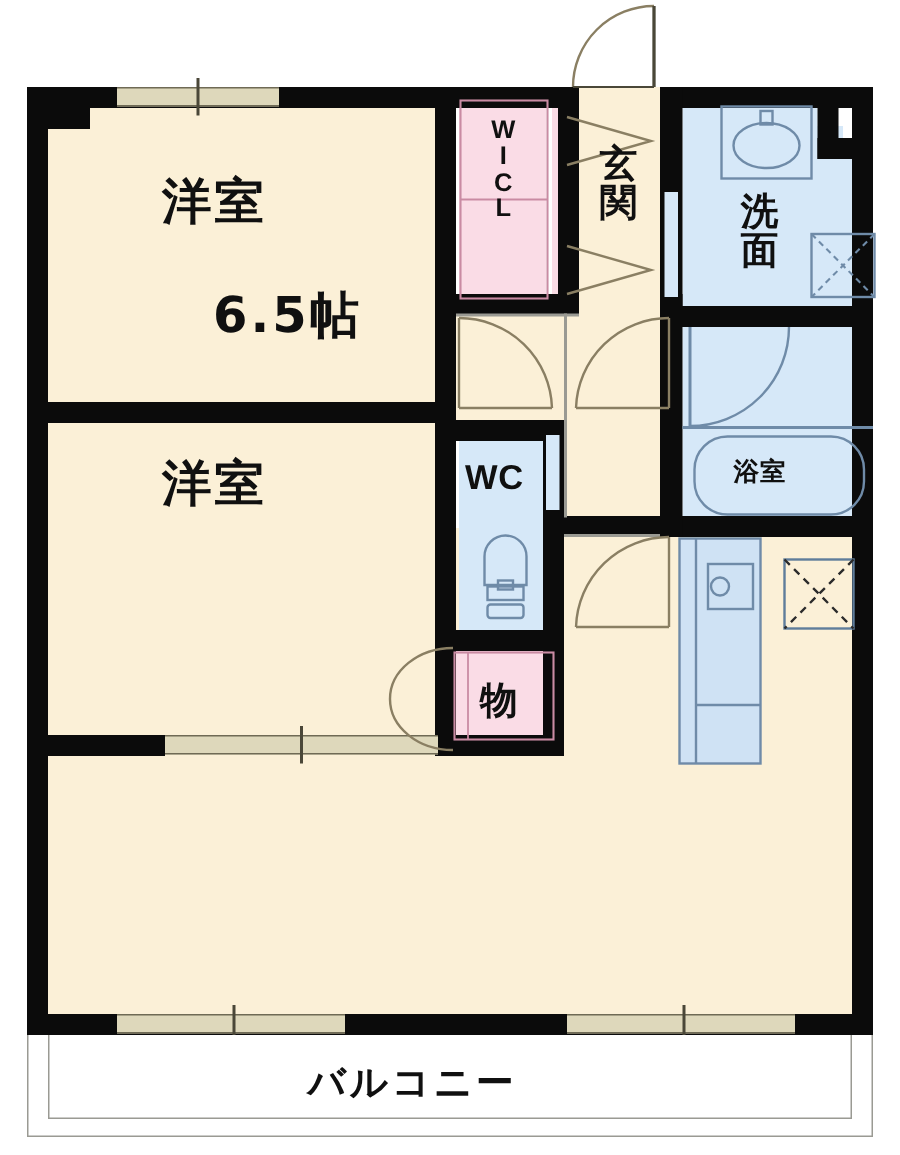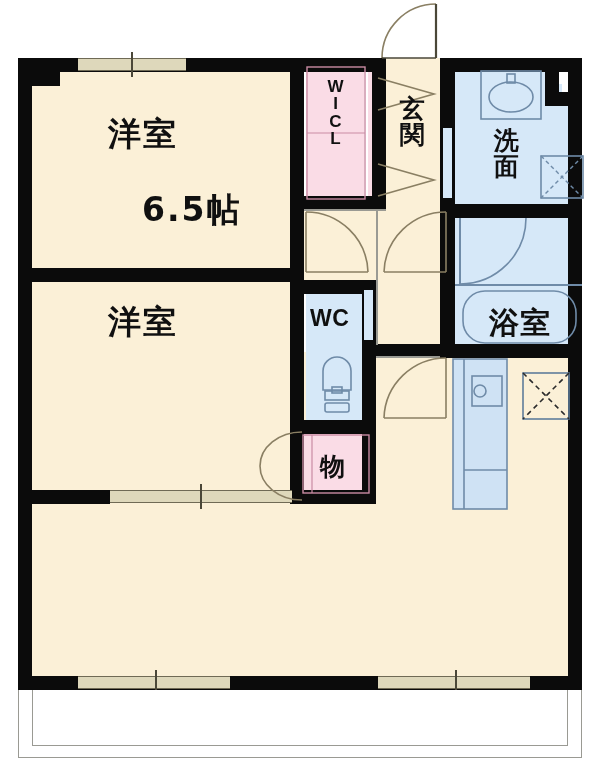--- a/index.html
+++ b/index.html
@@ -25,21 +25,21 @@
   .jp{font-family:"DejaVu Sans","Liberation Sans",sans-serif;}
   .t-room{font-size:33px;}
   .t-area{font-size:33px;}
   .t-ldk{font-size:34px;letter-spacing:0.22em;}
   .t-ldkarea{font-size:33px;letter-spacing:0.04em;}
   .t-wic{font-size:17px;line-height:1.02;text-align:center;font-weight:700;}
   .t-wc{font-size:23px;letter-spacing:0.02em;}
   .t-bal{font-size:25px;letter-spacing:0.1em;}
   .t-gen{font-size:25px;line-height:1.05;text-align:center;}
   .t-sen{font-size:25px;line-height:1.05;text-align:center;}
-  .t-yok{font-size:30px;letter-spacing:0.04em;}
+  .t-yok{font-size:17px;letter-spacing:0.04em;}
   .t-mono{font-size:25px;}
   svg{position:absolute;overflow:visible;}
   .arc{fill:none;stroke:#8a7f63;stroke-width:1.6;}
   .fixln{fill:none;stroke:#6f8ba8;stroke-width:1.6;}
   .fixfill{fill:#cfe2f4;stroke:#6f8ba8;stroke-width:1.6;}
   .dash{fill:none;stroke:#2b2b2b;stroke-width:1.6;stroke-dasharray:5 4;}
   .boxln{fill:none;stroke:#5f7d9b;stroke-width:1.6;}
   .balc{position:absolute;box-sizing:border-box;border:1.5px solid #9a9a93;background:#ffffff;}
 </style>
 </head>
@@ -234,14 +234,15 @@
   </svg>
 
   <div class="lbl t-room jp" style="left:108px;top:112px;">洋室</div>
   <div class="lbl t-area jp" style="left:94px;top:188px;margin-left:48px;">6.5帖</div>
 
   <div class="lbl t-room jp" style="left:108px;top:300px;">洋室</div>
 
 
   <div class="balc" style="left:18px;top:690px;width:564px;height:68px;border-top:none;"></div>
   <div class="balc" style="left:32px;top:690px;width:536px;height:56px;border-top:none;background:transparent;"></div>
+  <div class="lbl t-bal jp" style="left:205px;top:705px;">バルコニー</div>
 
 </div>
 
 </body></html>

